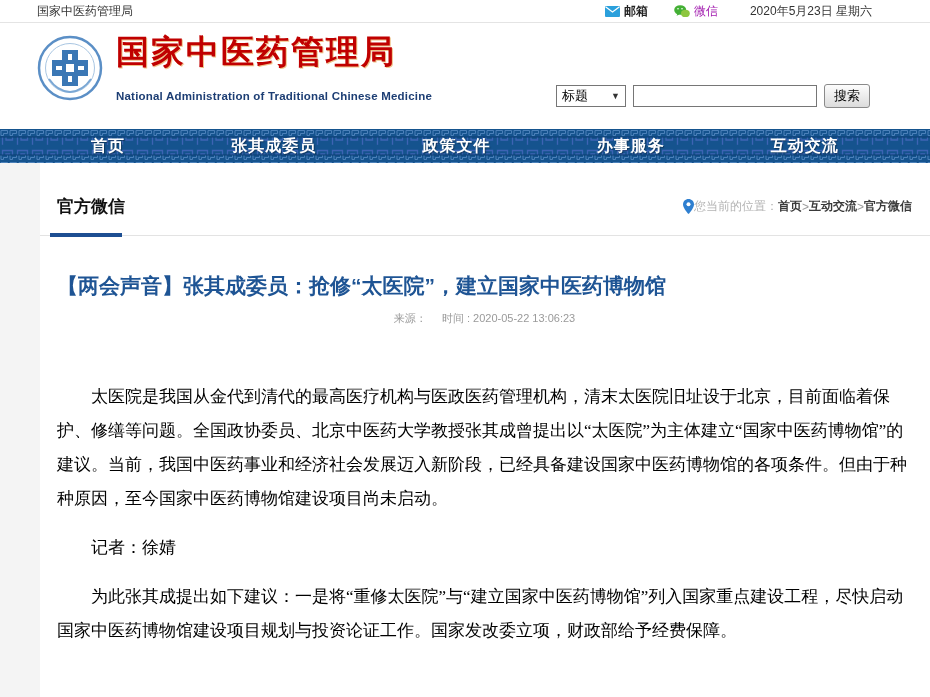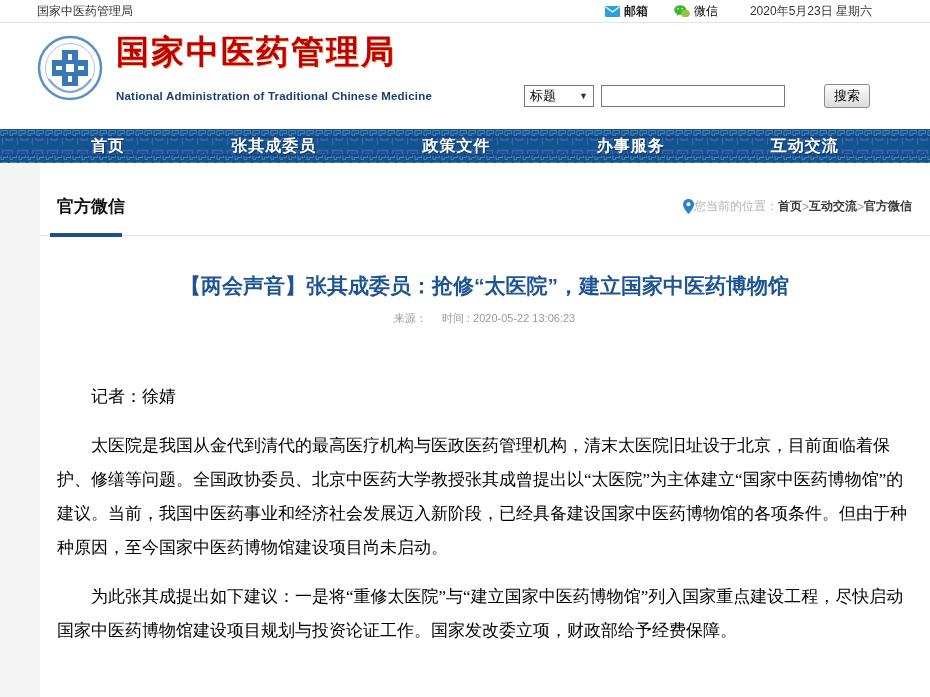--- a/index.html
+++ b/index.html
@@ -6,39 +6,39 @@
   .page{position:relative;width:930px;height:697px;background:#fff;overflow:hidden;
         font-family:"Liberation Sans","DejaVu Sans",sans-serif;}
 
   
   .topbar{height:22px;display:flex;align-items:center;padding:0 58px 0 37px;
           border-bottom:1px solid #e4e4e4;font-size:12px;color:#333;background:#fff;}
   .topbar .site-name{margin-right:auto;color:#333;}
   .topbar .util{display:flex;align-items:center;gap:6px;}
   .topbar .util .grp{display:flex;align-items:center;gap:4px;cursor:pointer;}
   .topbar .mail-label{color:#222;font-weight:bold;}
-  .topbar .wechat-label{color:#000000;}
+  .topbar .wechat-label{color:#a21caf;}
   .topbar .date{margin-left:26px;color:#333;}
   .topbar .gap{width:14px;}
 
   
   .header{position:relative;height:106px;background:#fff;}
   .brand{position:absolute;left:37px;top:11px;display:flex;align-items:center;gap:13px;cursor:pointer;}
   .brand-cn{font-size:33px;font-weight:bold;color:#c00000;letter-spacing:2px;
             text-shadow:1px 1px 0 rgba(226,148,44,.55);line-height:1.1;}
   .brand-en{font-size:11.5px;color:#1d3e74;font-weight:bold;margin-top:20px;letter-spacing:.2px;}
   .search{position:absolute;right:60px;top:61px;display:flex;align-items:center;gap:7px;}
   .sel{width:70px;height:22px;border:1px solid #767676;background:#fff;display:flex;
        align-items:center;justify-content:space-between;padding:0 5px;font-size:13px;color:#000;
        box-sizing:border-box;cursor:pointer;}
   .sel .arrow{font-size:9px;color:#333;}
   .search input{width:174px;height:20px;border:1px solid #767676;font-size:13px;padding:0 4px;}
   .search button{height:24px;padding:0 9px;font-size:13px;color:#000;border:1px solid #8a8a8a;
        background:linear-gradient(#fdfdfd,#dcdcdc);border-radius:3px;cursor:pointer;
-       font-family:Liberation Sans, sans-serif;margin-left:32px;}
+       font-family:Liberation Sans, sans-serif;}
 
   
   .nav{position:relative;height:34px;background:#15538e;overflow:hidden;}
   .nav svg.pattern{position:absolute;inset:0;display:block;}
   .nav ul{position:relative;margin:0;padding:0 38px;list-style:none;display:flex;height:100%;
           align-items:center;justify-content:space-around;}
   .nav li{color:#fff;font-size:16px;font-weight:bold;cursor:pointer;letter-spacing:1px;
           text-shadow:1px 1px 1px rgba(0,0,0,.35);}
 
   
@@ -48,21 +48,21 @@
   .section-head{display:flex;justify-content:space-between;align-items:center;padding-top:32px;}
   .section-tab{font-size:17px;font-weight:bold;color:#111;cursor:pointer;}
   .crumbs{display:flex;align-items:center;gap:0;font-size:12px;color:#b3b3b3;}
   .crumbs .lnk{color:#3a3a3a;font-weight:bold;cursor:pointer;}
   .crumbs .sep{color:#9a9a9a;}
 
   .rule{position:relative;height:5px;margin-top:15px;}
   .rule .gray{position:absolute;left:-17px;right:-18px;top:2px;height:1px;background:#e3e3e3;}
   .rule .blue{position:absolute;left:-7px;top:0;width:72px;height:4px;background:#1d4e92;}
 
-  .article-title{margin-top:34px;text-align:center;font-size:21px;font-weight:bold;color:#1e5494;}
+  .article-title{margin-top:34px;text-align:left;font-size:21px;font-weight:bold;color:#1e5494;}
   .article-meta{margin-top:11px;text-align:center;font-size:11px;color:#9a9a9a;}
   .article-meta span{margin:0 6px;}
 
   .article-body{margin-top:54px;font-family:"Liberation Serif","DejaVu Serif",serif;
                 font-size:17px;line-height:34px;color:#000;}
   .article-body p{margin:0 0 15px 0;text-indent:2em;}
 
   .icon{display:inline-block;line-height:0;}
 </style>
 </head>
@@ -180,20 +180,20 @@
         <span class="blue"></span>
       </div>
 
       <h1 class="article-title" style="font-size:21px;margin:34px 0 0 0;">【两会声音】张其成委员：抢修“太医院”，建立国家中医药博物馆</h1>
       <div class="article-meta">
         <span>来源：</span>
         <span>时间 : 2020-05-22 13:06:23</span>
       </div>
 
       <div class="article-body">
+        <p>太医院是我国从金代到清代的最高医疗机构与医政医药管理机构，清末太医院旧址设于北京，目前面临着保护、修缮等问题。全国政协委员、北京中医药大学教授张其成曾提出以“太医院”为主体建立“国家中医药博物馆”的建议。当前，我国中医药事业和经济社会发展迈入新阶段，已经具备建设国家中医药博物馆的各项条件。但由于种种原因，至今国家中医药博物馆建设项目尚未启动。</p>
         <p>记者：徐婧</p>
-        <p>太医院是我国从金代到清代的最高医疗机构与医政医药管理机构，清末太医院旧址设于北京，目前面临着保护、修缮等问题。全国政协委员、北京中医药大学教授张其成曾提出以“太医院”为主体建立“国家中医药博物馆”的建议。当前，我国中医药事业和经济社会发展迈入新阶段，已经具备建设国家中医药博物馆的各项条件。但由于种种原因，至今国家中医药博物馆建设项目尚未启动。</p>
         <p>为此张其成提出如下建议：一是将“重修太医院”与“建立国家中医药博物馆”列入国家重点建设工程，尽快启动国家中医药博物馆建设项目规划与投资论证工作。国家发改委立项，财政部给予经费保障。</p>
       </div>
 
     </div>
   </div>
 </div>
 
 </body></html>

